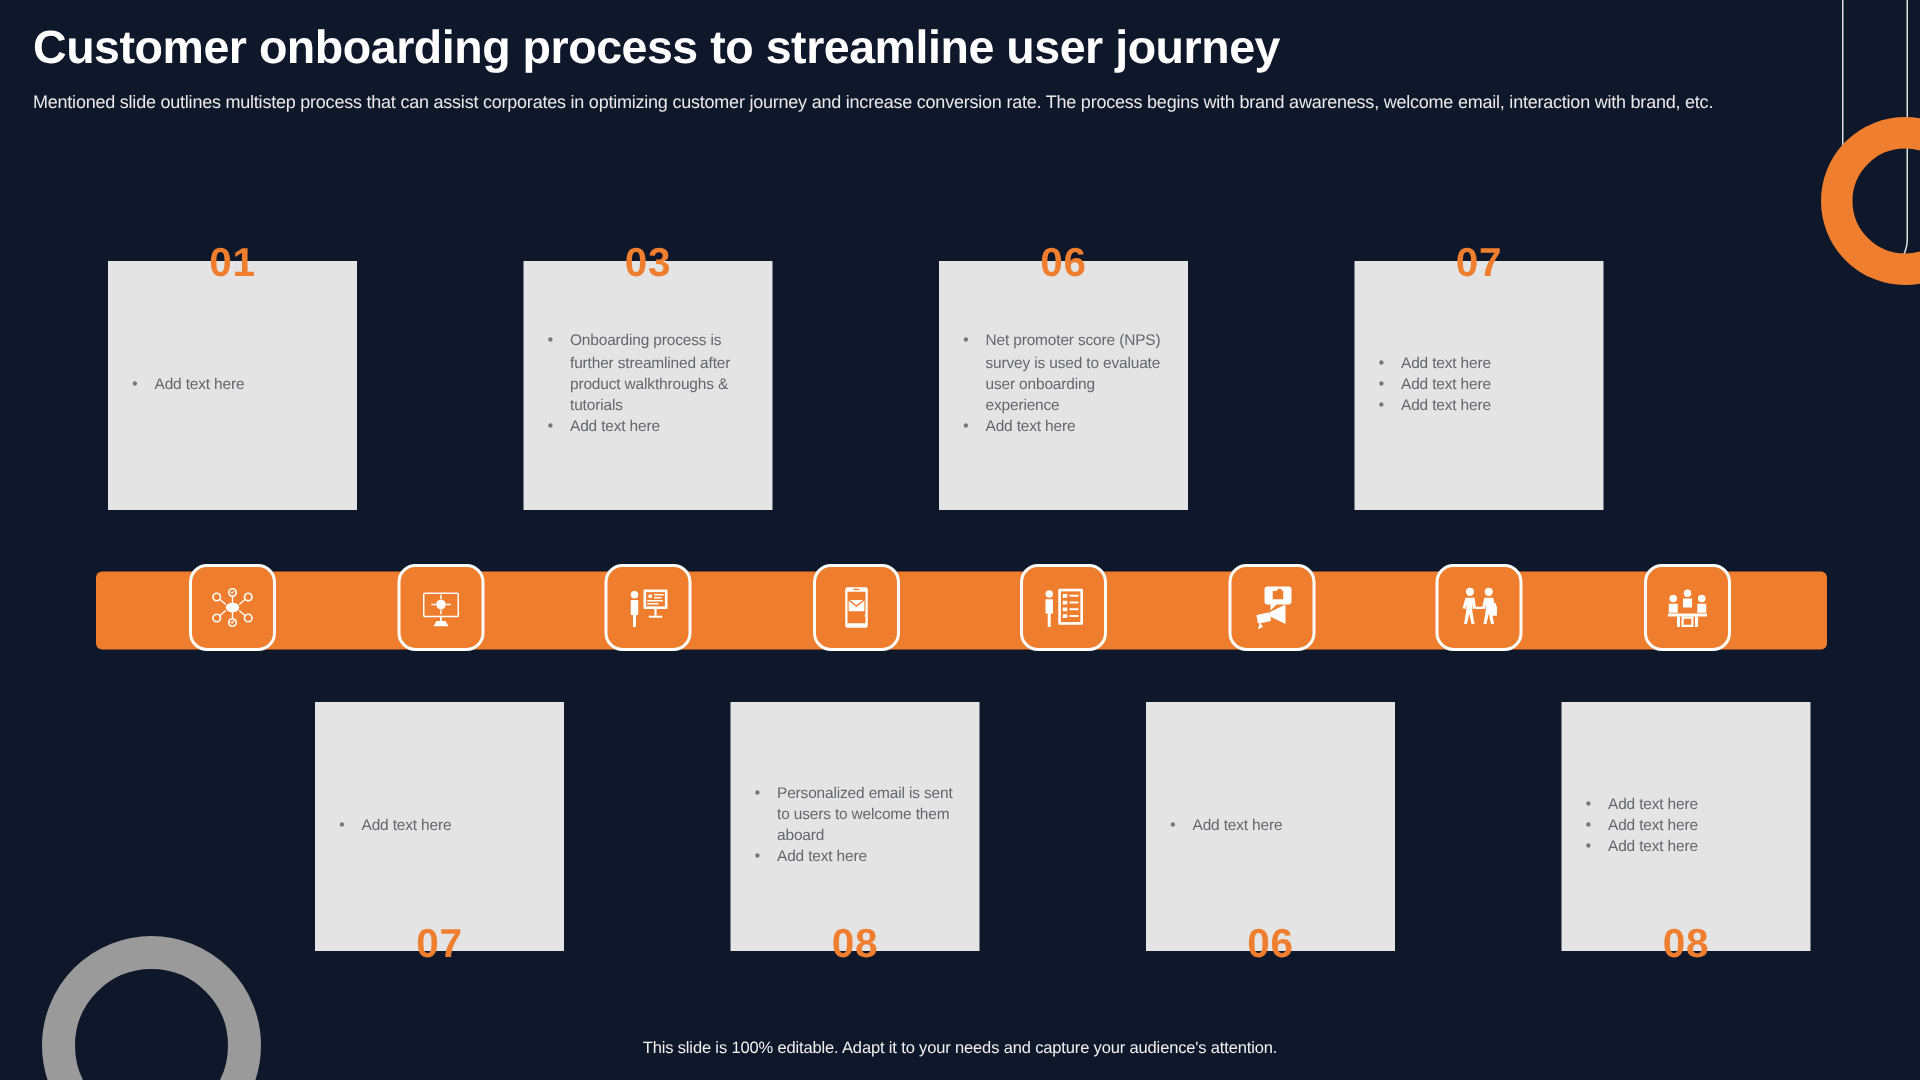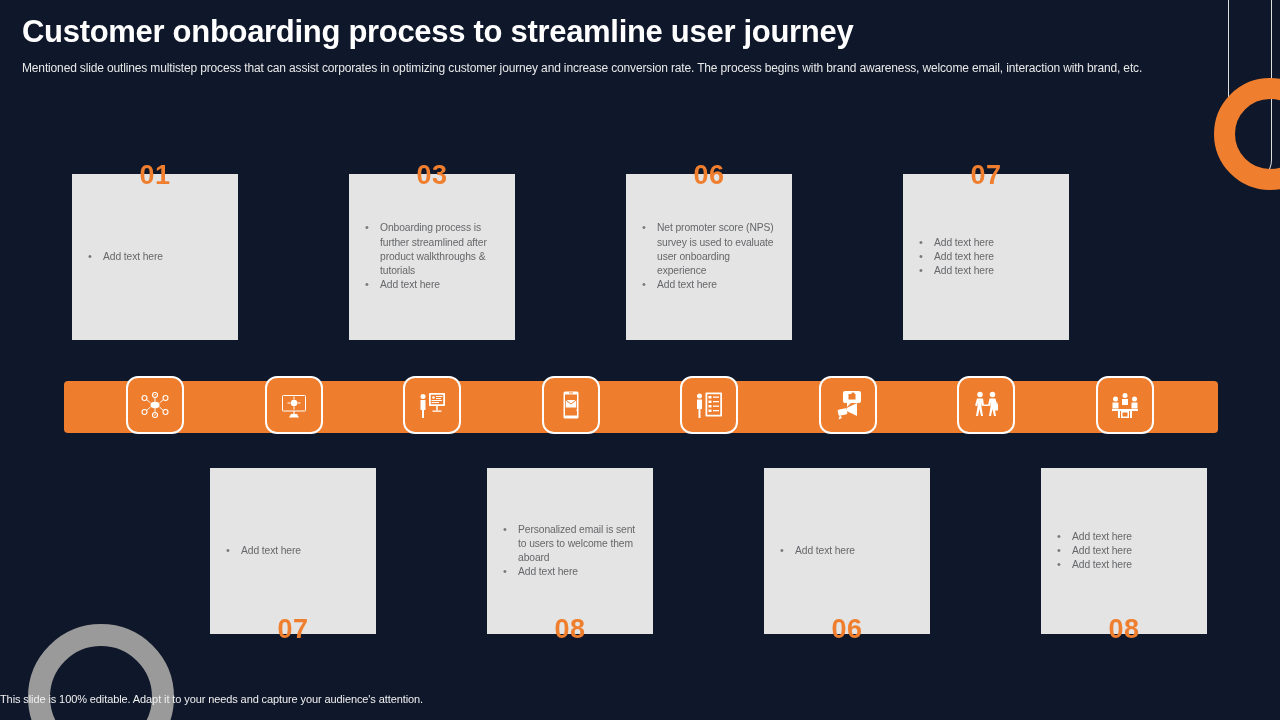--- a/index.html
+++ b/index.html
@@ -79,21 +79,21 @@
     position:absolute; width:166px; text-align:center;
     font-size:27px; font-weight:bold; color:#ef7f2e;
     letter-spacing:0.5px;
   }
   .num.above { top:160px; }
   .num.below { top:614px; }
 
   
   .footer {
     position:absolute; left:0; top:693px; width:1280px;
-    font-size:11px; color:#f0f0f0;
+    text-align:center; font-size:11px; color:#f0f0f0;
     letter-spacing:-0.1px;
   }
 </style>
 </head>
 <body>
 
 <div id="slide">
 
   <div class="deco-u-line"></div>
   <div class="deco-ring-orange"></div>

